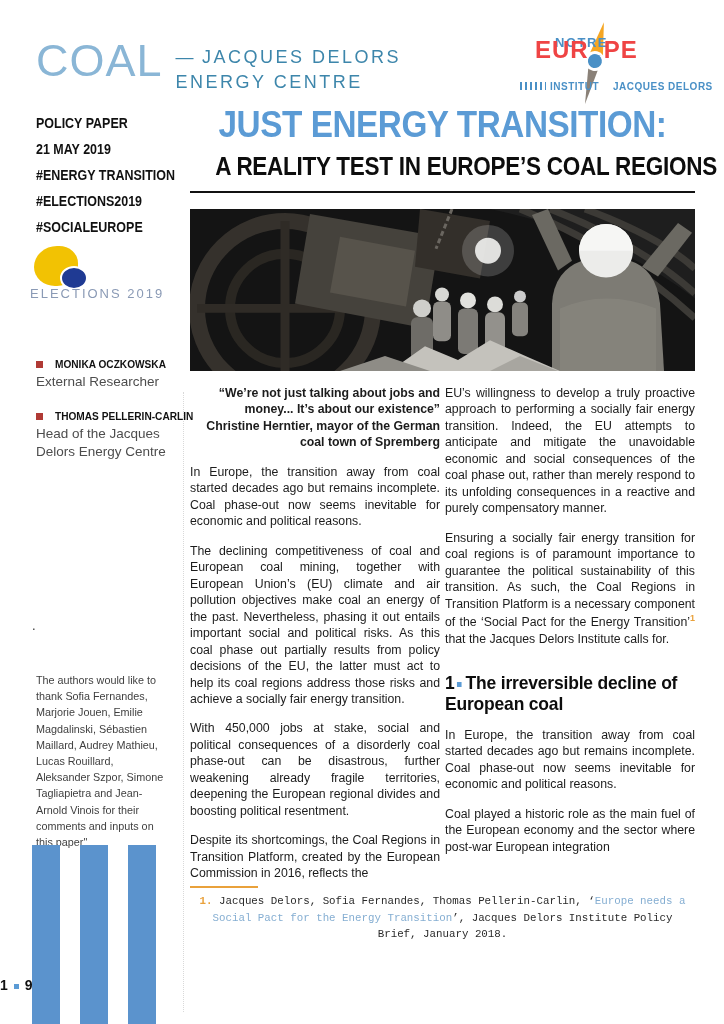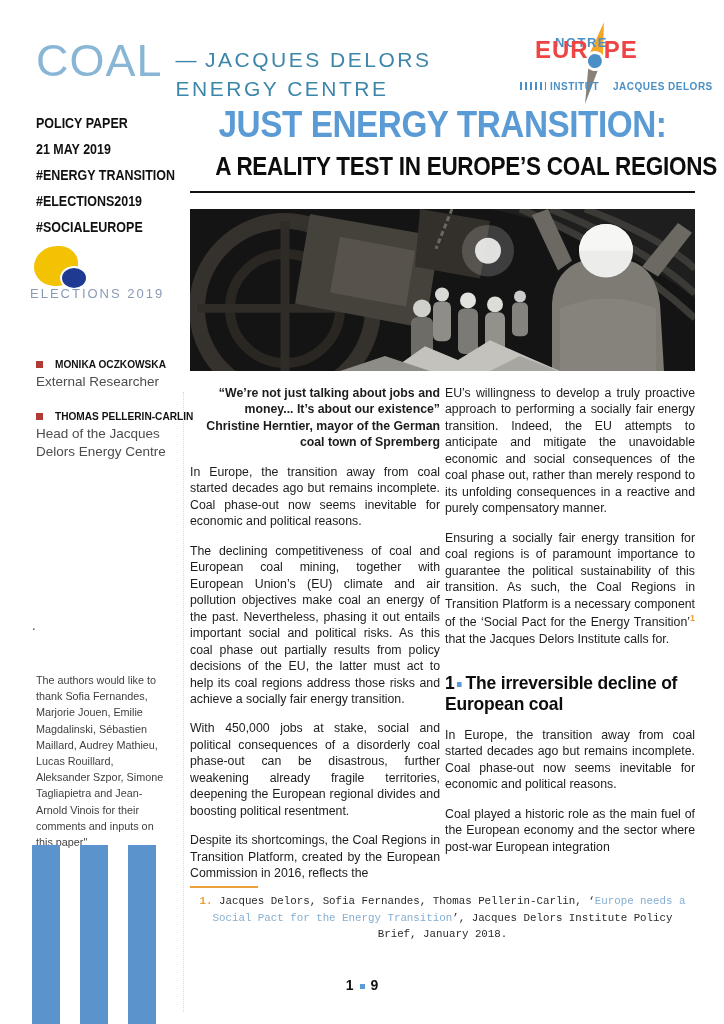--- a/index.html
+++ b/index.html
@@ -3,21 +3,21 @@
 <meta charset="utf-8">
 <style>
   * { margin:0; padding:0; box-sizing:border-box; }
   html,body { background:#e9e9e9; }
   body { font-family:"Liberation Sans", sans-serif; }
   .page { position:relative; width:724px; height:1024px; background:#ffffff; overflow:hidden; margin:0 auto; }
 
   
   .jdec-logo { position:absolute; left:36px; top:40px; display:flex; align-items:flex-start; }
   .jdec-acronym { font-size:45px; line-height:0.95; color:#8ab6d6; letter-spacing:1px; font-weight:400; }
-  .jdec-text { margin-left:13px; padding-top:5px; color:#3d86ab; font-size:21px; letter-spacing:2.5px; line-height:1.4; white-space:nowrap; }
+  .jdec-text { margin-left:13px; padding-top:5px; color:#3d86ab; font-size:18px; letter-spacing:2.5px; line-height:1.4; white-space:nowrap; }
   .jdec-dash { margin-right:6px; }
   .jdec-line2 { }
 
   .ne-logo { position:absolute; right:22px; top:28px; width:182px; height:74px; }
   .ne-needle { position:absolute; left:57px; top:-7px; width:34px; height:88px; transform:rotate(13deg); z-index:0; }
   .ne-notre { position:absolute; left:29px; top:7px; font-weight:700; font-size:13px; color:#4a90c6; letter-spacing:1.5px; z-index:1;padding-left:6px; }
   .ne-europe { position:absolute; left:15px; top:8px; font-weight:700; font-size:24px; color:#ef4444; letter-spacing:1px; z-index:1; }
   .ne-ogap { display:inline-block; width:15px; }
   .ne-inst { position:absolute; left:0px; top:53px; font-weight:700; font-size:10px; color:#4a90c6; white-space:nowrap; letter-spacing:0.5px; z-index:1; }
   .ne-ticks { display:inline-block; width:26px; height:8px; margin-right:4px; background:repeating-linear-gradient(90deg,#4a90c6 0 2px, transparent 2px 5px); }
@@ -59,21 +59,21 @@
   .quote { font-weight:700; text-align:right; margin-bottom:15px; }
   .section-heading { font-weight:700; font-size:19px; line-height:1.1; margin:26px 0 12px 0; color:#0d0d0d; letter-spacing:-0.2px; transform:scaleX(0.92); transform-origin:left top; width:108.7%; text-align:left; }
   .blue-square { display:inline-block; width:5px; height:5px; background:#5b9bd5; margin:0 4px 2px 3px; }
   .fn-sup { color:#e9a13b; font-weight:700; font-size:9px; vertical-align:super; }
 
   .footnote { position:absolute; left:0; top:780px; width:100%; font-size:10.8px; line-height:1.55; color:#2a2a2a; text-align:center;font-family:Liberation Mono, monospace; }
   .footnote-rule { width:68px; border-top:2px solid #e9a13b; margin-bottom:5px; }
   .fn-num { color:#e9a13b; font-weight:700; }
   .fn-link { color:#85aed2; cursor:pointer; }
 
-  .page-num { position:absolute; left:0; right:0; top:977px; text-align:center; font-weight:700; font-size:14px; color:#111; }
+  .page-num { position:absolute; left:0; right:0; top:977px; font-weight:700; font-size:14px; color:#111; }
   .page-num .blue-square { margin:0 6px 1px 6px; }
 </style>
 </head>
 <body>
 
 <div class="page">
 
   <div class="jdec-logo">
     <div class="jdec-acronym">COAL</div>
     <div class="jdec-text">

